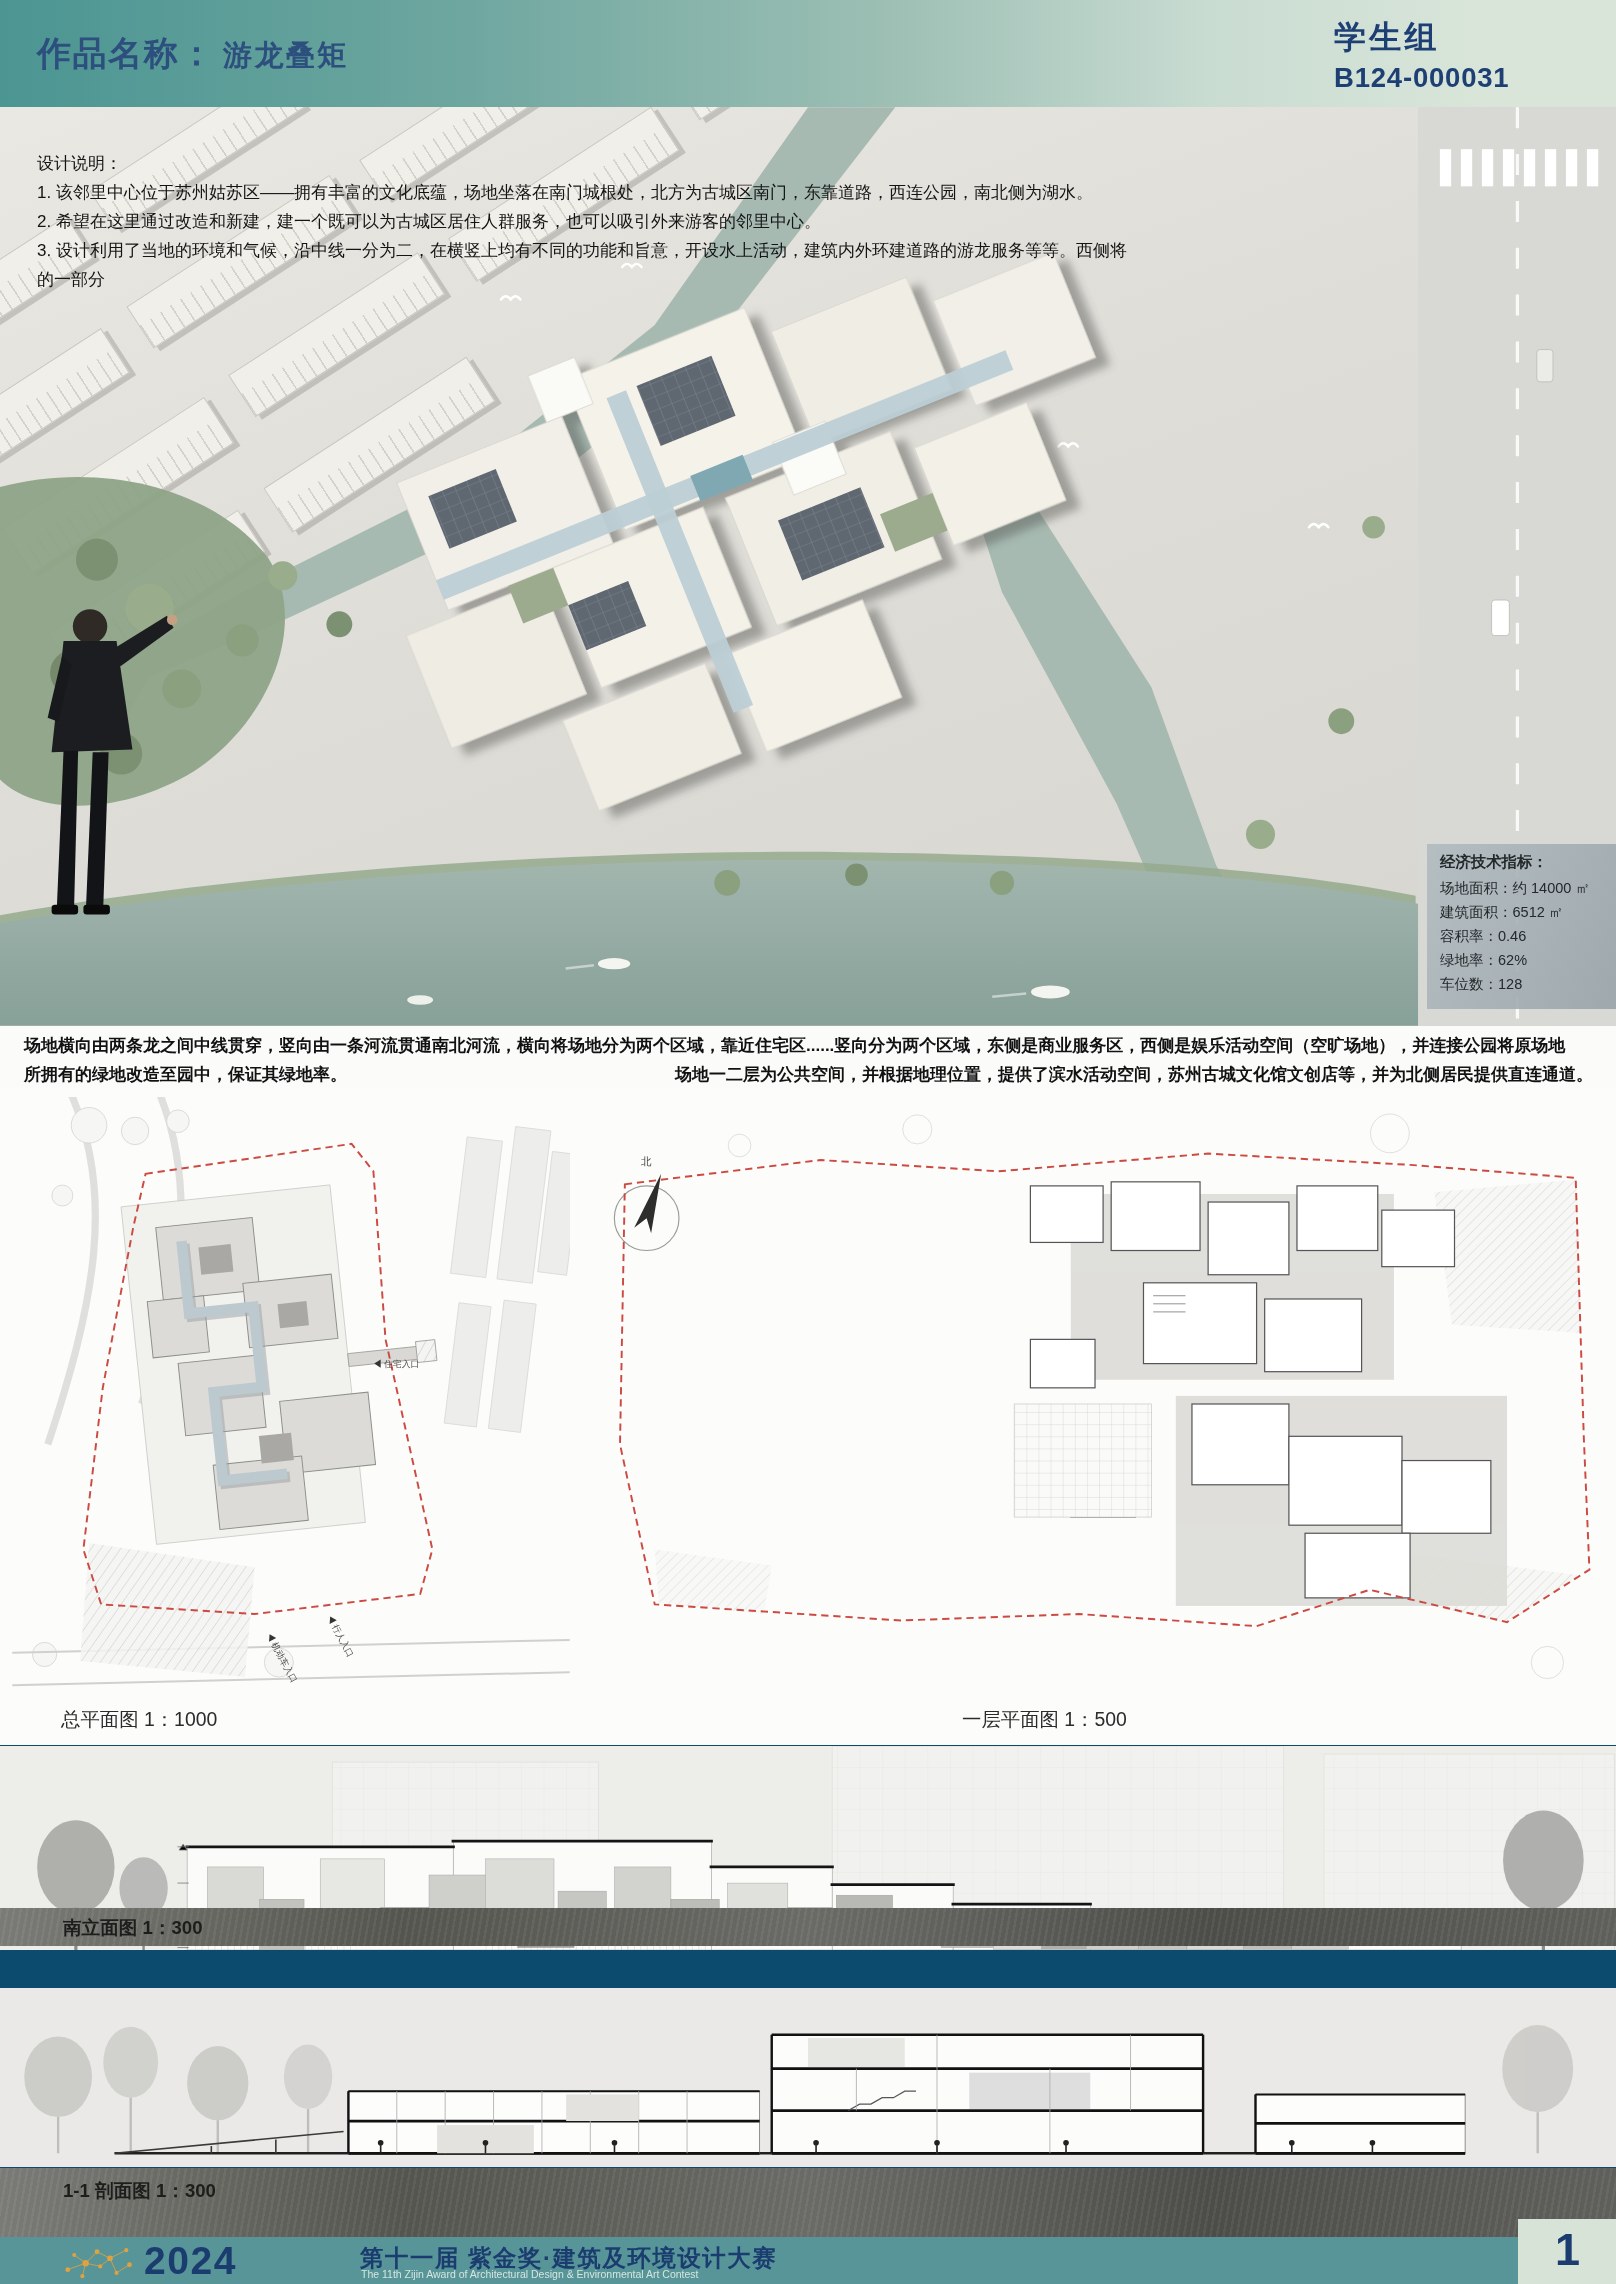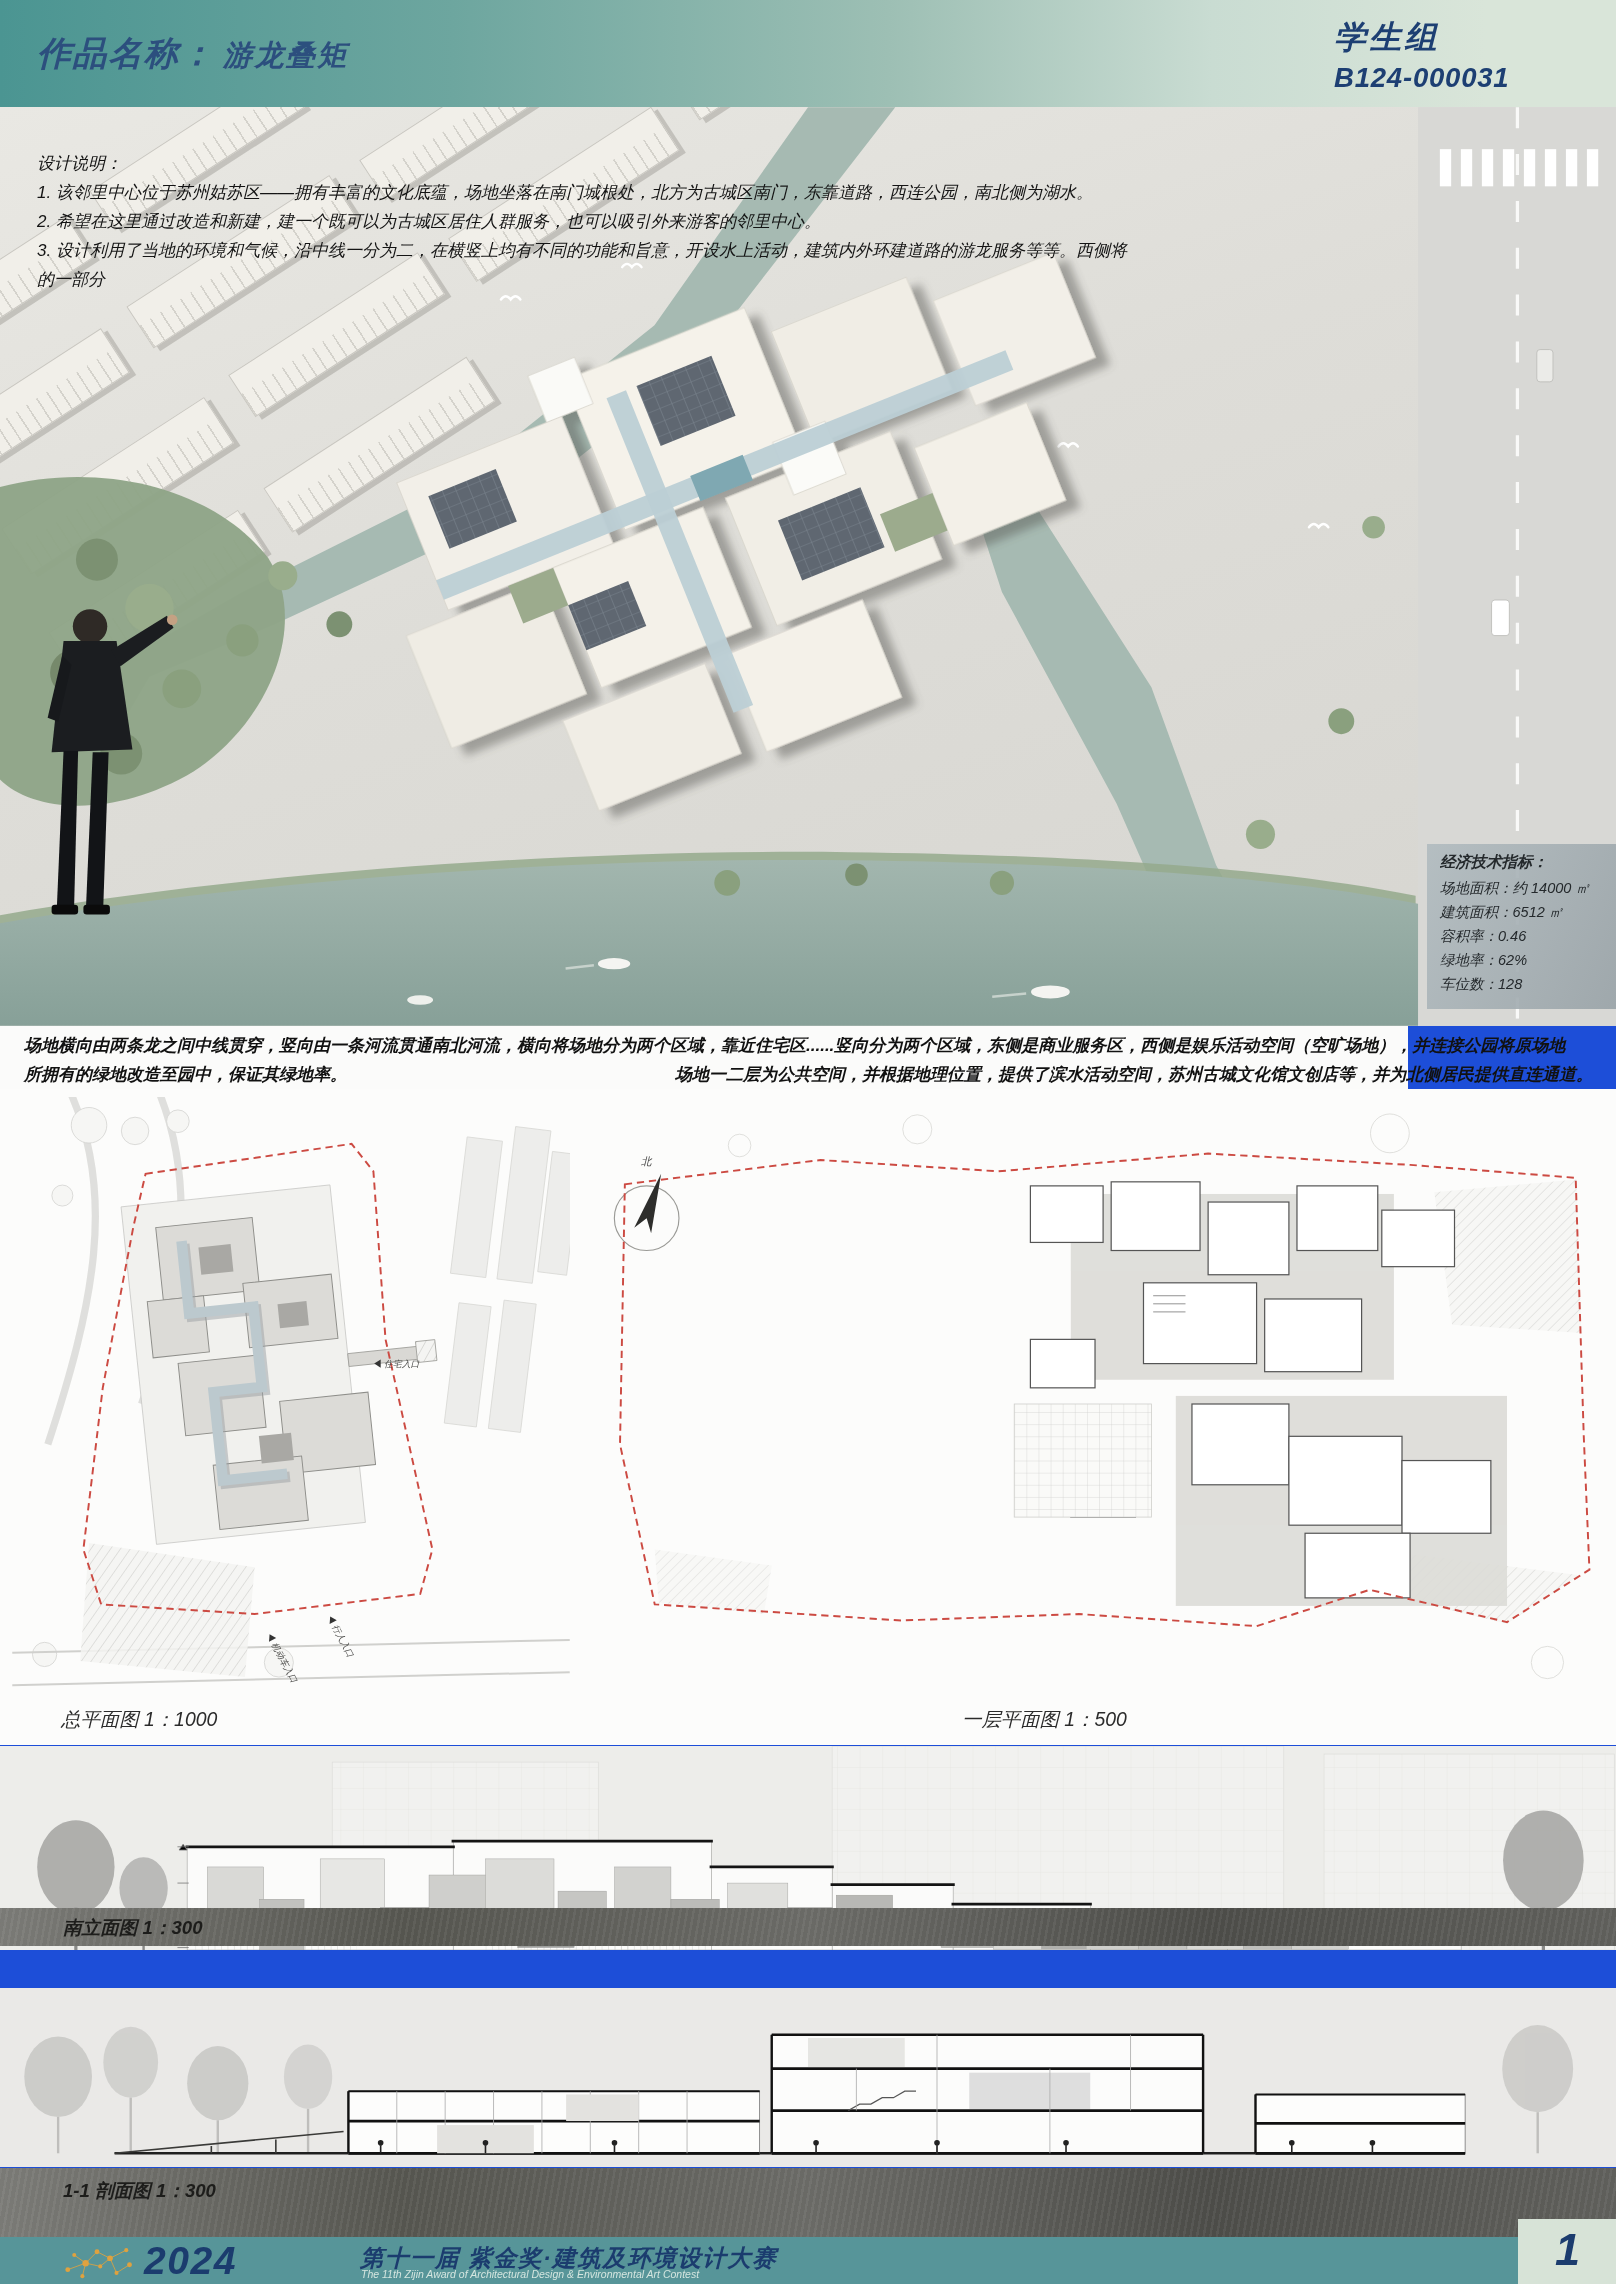--- a/index.html
+++ b/index.html
@@ -1,17 +1,17 @@
 <!DOCTYPE html>
 <html style="font-size:13px"><head>
 <meta charset="utf-8">
 <style>
   * { margin:0; padding:0; box-sizing:border-box; }
   body { background:#ffffff; font-family:"Liberation Sans", sans-serif; }
-  .poster { position:relative; width:1616px; height:2284px; background:#1d4ed8; overflow:hidden;font-style:italic; }
+  .poster { position:relative; width:1616px; height:2284px; background:#0c4a6e; overflow:hidden; }
 
   
   .header { position:absolute; left:0; top:0; width:1616px; height:107px;
     background:linear-gradient(90deg,#4b9592 0%,#6da69f 28%,#9dbfb4 55%,#c9dcd2 75%,#d9e5d9 92%,#d9e5d9 100%); }
   .hdr-title { position:absolute; left:37px; top:31px; color:#2c4f7e; white-space:nowrap; }
   .hdr-title .lab { font-size:34px; font-weight:900; letter-spacing:1.6px; }
   .hdr-title .ttl { font-size:29px; font-weight:700; letter-spacing:2.4px; margin-left:8px; }
   .hdr-right { position:absolute; left:1334px; top:14.5px; color:#1d3f73; line-height:1.4; }
   .hdr-right .grp { font-size:32px; font-weight:700; letter-spacing:3.2px; }
   .hdr-right .code { font-size:27.5px; font-weight:600; letter-spacing:0.8px; }
@@ -30,21 +30,21 @@
   .figure-svg { position:absolute; left:0; top:0; z-index:6; }
   .design-notes { position:absolute; left:37px; top:42px; z-index:10; color:#141414;
     font-size:17px; line-height:29px; white-space:nowrap; }
   .indicators { position:absolute; left:1427px; top:737px; width:222px; height:165px; z-index:10;
     background:linear-gradient(115deg, rgba(178,188,192,.93), rgba(148,158,163,.88));
     padding:8px 0 0 13px; color:#24292c; }
   .indicators .ind-title { font-size:15.4px; font-weight:600; margin-bottom:3.2px; }
   .indicators .ind-row { font-size:14.5px; line-height:24px; }
 
   
-  .midtext { position:absolute; left:0; top:1026px; width:1408px; height:63px; background:#fbfbfa; z-index:11; }
+  .midtext { position:absolute; left:0; top:1026px; width:1616px; height:63px; background:#fbfbfa; z-index:11; }
   .midtext div { position:absolute; white-space:nowrap; color:#111; font-size:17px; font-weight:600; }
 
   
   .plans { position:absolute; left:0; top:1089px; width:1616px; height:656px; background:#fcfcfb; }
   .plan-label { position:absolute; font-size:19.4px; color:#2b2b2b; white-space:nowrap; z-index:5; }
 
   
   .elev-area { position:absolute; left:0; top:1746px; width:1616px; height:204px; background:#ededea; }
   .sect-area { position:absolute; left:0; top:1988px; width:1616px; height:179px; background:#eae9e7; }
   .dark-band { position:absolute; left:0; width:1616px;

